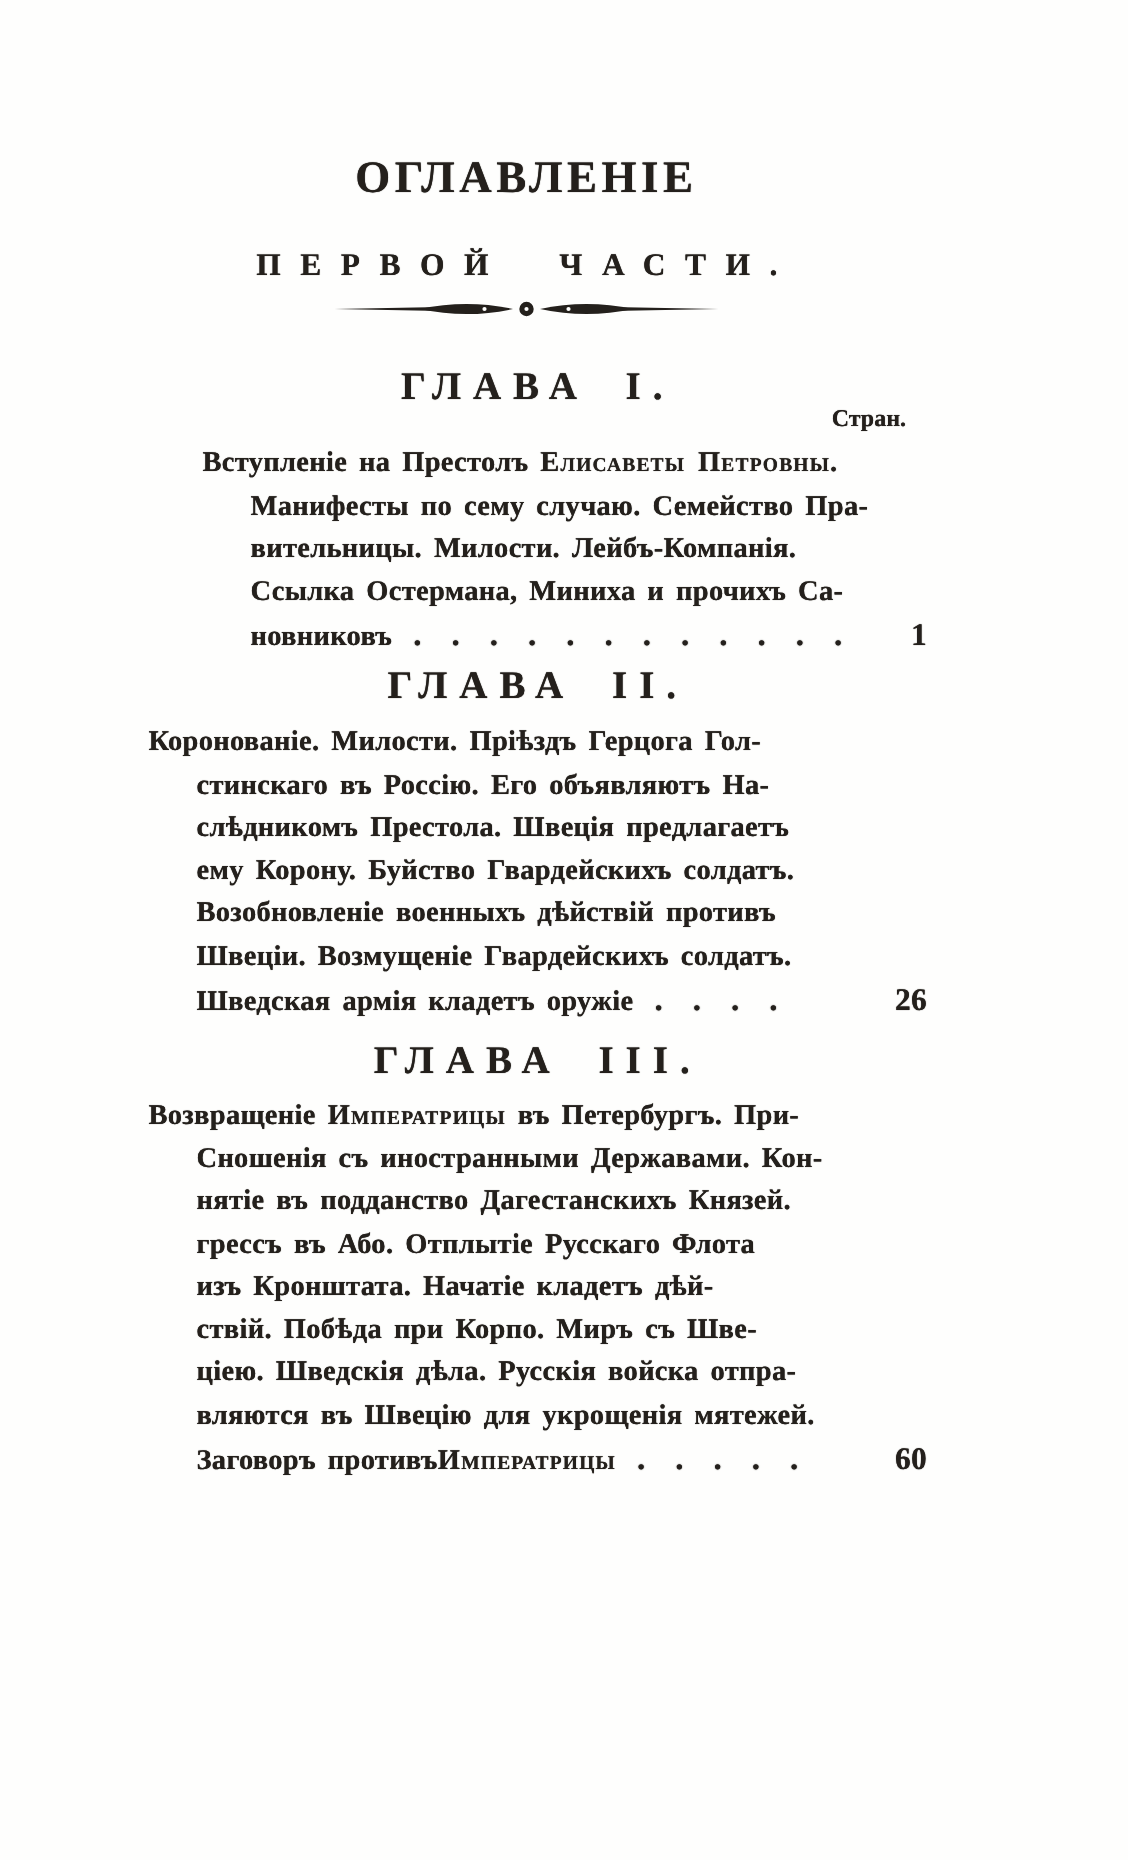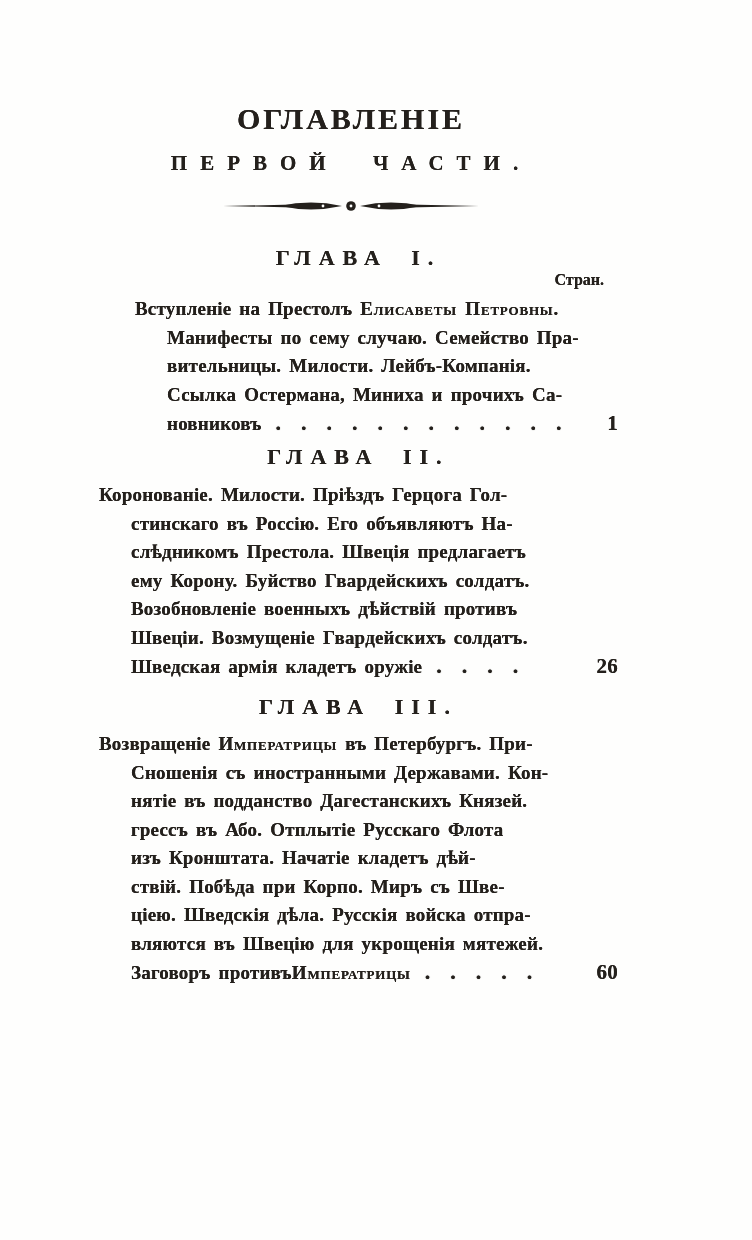--- a/index.html
+++ b/index.html
@@ -14,36 +14,36 @@
   }
   .centered{ text-align:center; }
 
   .page-title{
     position:absolute; top:84px; left:66px; width:570px;
     font-size:30px; line-height:30px;
     letter-spacing:3px;
     text-shadow:0 0 .6px currentColor;
   }
   .part-subtitle{
-    position:absolute; top:134px; left:66px; width:570px;
+    position:absolute; top:147px; left:66px; width:570px;
     font-size:21px; line-height:24px;
     letter-spacing:13px; word-spacing:16px;
     text-shadow:0 0 .5px currentColor;
   }
   .ornament{
     position:absolute; top:197px; left:66px; width:570px;
     text-align:center;
   }
   .chapter{ position:absolute; left:99px; right:134px; }
   #ch1{ top:245px; }
   #ch2{ top:444px; }
   #ch3{ top:694px; }
   .chap-head{
     margin:0; text-align:center;
-    font-size:22px; line-height:26px;
+    font-size:26px; line-height:26px;
     letter-spacing:8px; word-spacing:10px;
     text-shadow:0 0 .6px currentColor;
   }
   #ch1 .entry{ margin-top:24px;margin-left:36px; }
   #ch2 .entry{ margin-top:11px; }
   #ch3 .entry{ margin-top:10px; }
 
   .pages-label{
     position:absolute; top:268px; right:148px;
     font-size:16px; line-height:24px;

